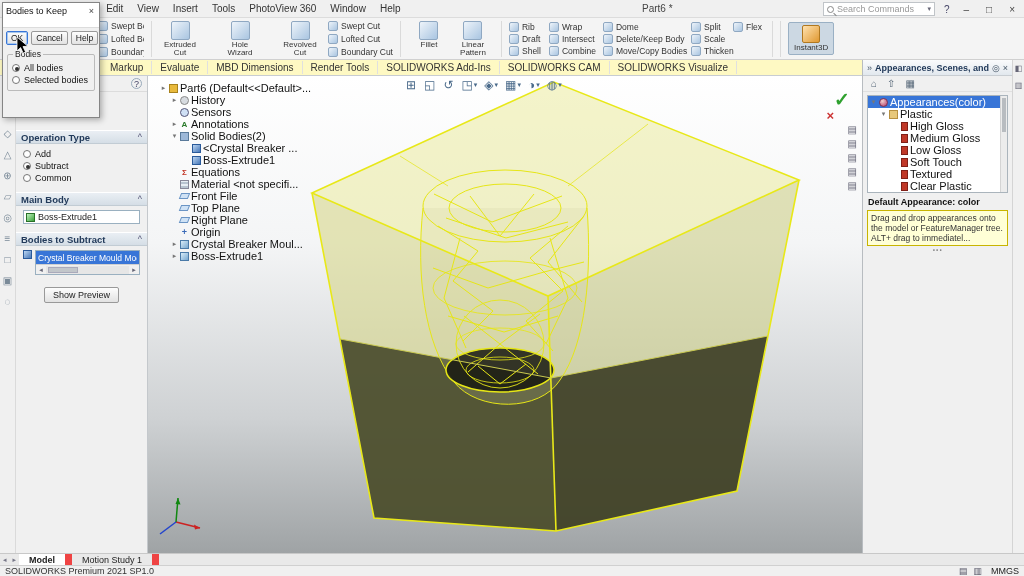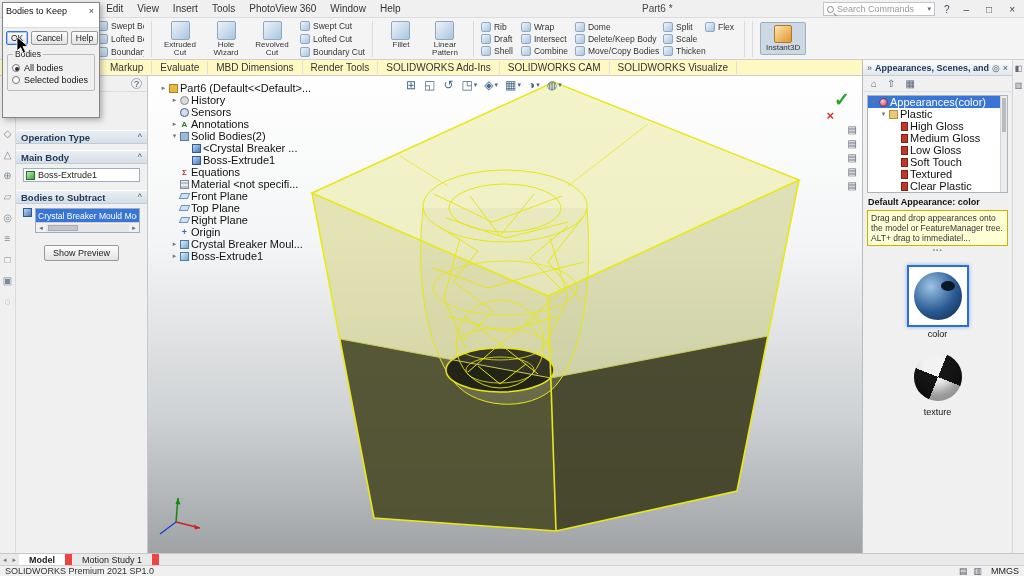--- a/index.html
+++ b/index.html
@@ -204,21 +204,21 @@
       <span class="rb-small">
         <span class="rb-ico"></span>
         <span class="rb-lbl">Lofted Boss/Base</span>
       </span>
       <span class="rb-small">
         <span class="rb-ico"></span>
         <span class="rb-lbl">Boundary Boss/Base</span>
       </span>
     </div>
   <span class="vsep"></span>
-  <div style="display:flex;gap:4px">
+  <div style="display:flex;gap:18px">
 
   <span class="rb-big">
         <span class="rb-ico"></span>
         <span class="rb-lbl2">Extruded Cut</span>
       </span>
       <span class="rb-big">
         <span class="rb-ico"></span>
         <span class="rb-lbl2">Hole Wizard</span>
       </span>
       <span class="rb-big">
@@ -495,21 +495,21 @@
 
       <div class="tr-row ind1 ic-mat">
         <span class="tr-arrow"></span>
         <span class="ti"></span>
         <span class="tr-lbl">Material &lt;not specifi...</span>
       </div>
 
       <div class="tr-row ind1 ic-plane">
         <span class="tr-arrow"></span>
         <span class="ti"></span>
-        <span class="tr-lbl">Front Plane</span>
+        <span class="tr-lbl">Front File</span>
       </div>
 
       <div class="tr-row ind1 ic-plane">
         <span class="tr-arrow"></span>
         <span class="ti"></span>
         <span class="tr-lbl">Top Plane</span>
       </div>
 
       <div class="tr-row ind1 ic-plane">
         <span class="tr-arrow"></span>
@@ -560,20 +560,37 @@
     <span class="pm-help">?</span>
   </div>
   <div class="pm-accept">
     <span class="pm-check">✓</span>
     <span class="pm-x">×</span>
   </div>
   <div class="pm-hdr">
     <span class="pm-hdr-lbl">Operation Type</span>
     <span class="pm-chev">^</span>
   </div>
+  <div class="pm-sec">
+
+      <div class="radio-row">
+        <span class="radio"></span>
+        <span class="radio-lbl">Add</span>
+      </div>
+
+      <div class="radio-row on">
+        <span class="radio"></span>
+        <span class="radio-lbl">Subtract</span>
+      </div>
+
+      <div class="radio-row">
+        <span class="radio"></span>
+        <span class="radio-lbl">Common</span>
+      </div>
+    </div>
   <div class="pm-hdr">
     <span class="pm-hdr-lbl">Main Body</span>
     <span class="pm-chev">^</span>
   </div>
   <div class="pm-sec">
     <div class="pm-field">
       <span class="cube green"></span>
       <span class="pm-field-txt">Boss-Extrude1</span>
     </div>
   </div>
@@ -665,32 +682,20 @@
           <span class="tr-lbl">Clear Plastic</span>
         </div>
       </div>
     <div class="tp-scroll">
         <span class="tp-thumbv"></span>
       </div>
   </div>
   <div class="tp-default">Default Appearance: color</div>
   <div class="tp-hint">Drag and drop appearances onto the model or FeatureManager tree. ALT+ drag to immediatel...</div>
   <div class="tp-split">···</div>
-  <div class="tp-thumbs">
-    <div class="thumb sel">
-      <div class="ball-color">
-          <span class="hole"></span>
-        </div>
-    </div>
-    <div class="thumb-label">color</div>
-    <div class="thumb plain">
-      <div class="ball-texture"></div>
-    </div>
-    <div class="thumb-label">texture</div>
-  </div>
 </div>
 
 <div id="edgestrip">
 
 <span class="edge-ico">◧</span>
     <span class="edge-ico">▥</span>
   </div>
 
 <div id="bottomtabs">
   <span class="bt-ico">◂</span>

